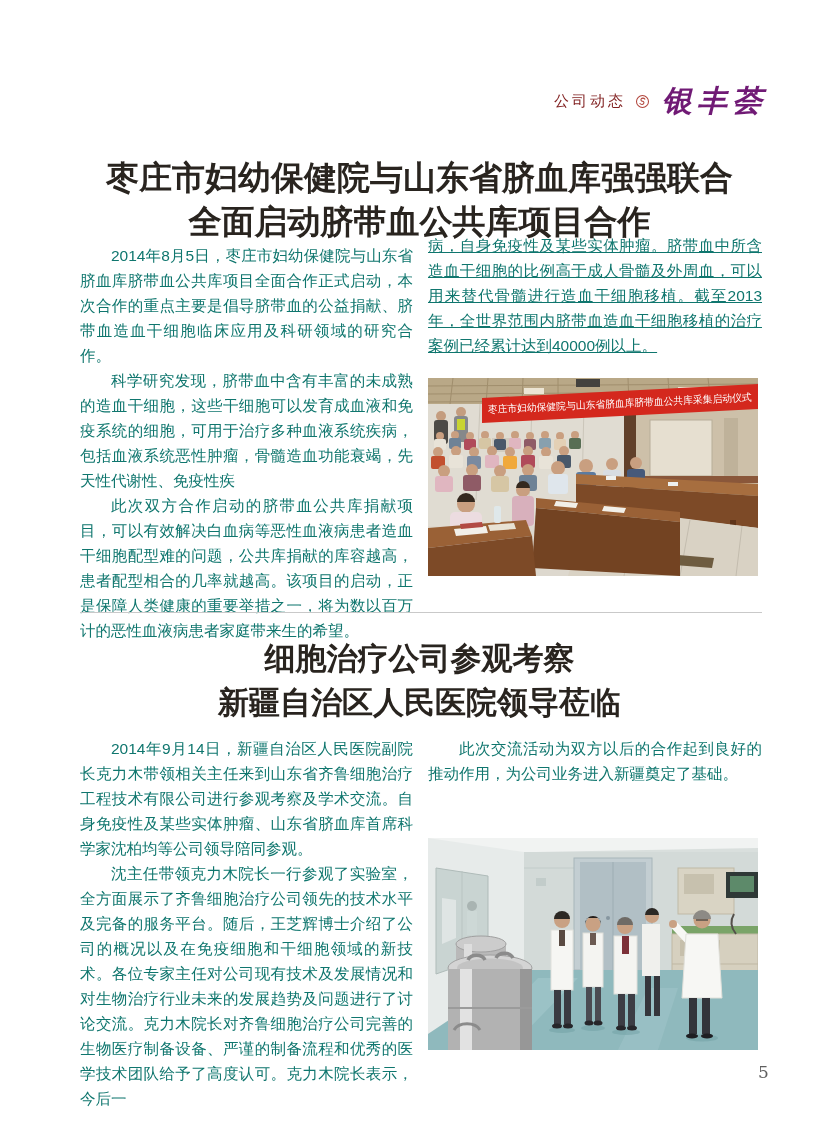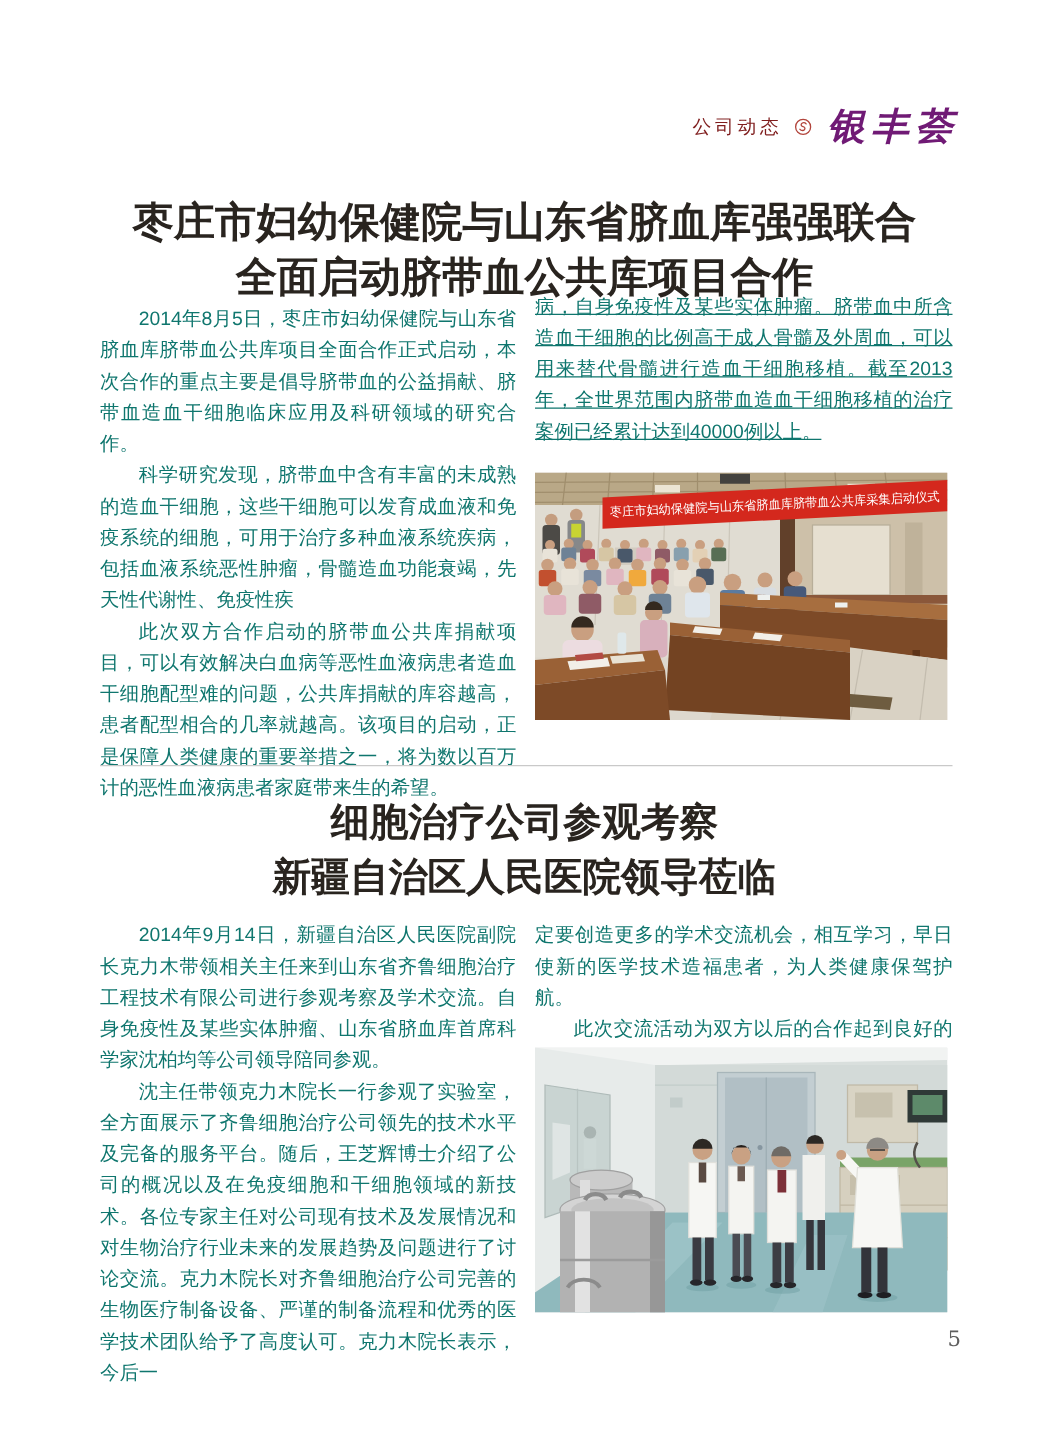--- a/index.html
+++ b/index.html
@@ -211,21 +211,20 @@
   <div class="title t2">
     <div class="title-line">细胞治疗公司参观考察</div>
     <div class="title-line">新疆自治区人民医院领导莅临</div>
   </div>
 
   <div class="col a2l">
     <p class="ind">2014年9月14日，新疆自治区人民医院副院长克力木带领相关主任来到山东省齐鲁细胞治疗工程技术有限公司进行参观考察及学术交流。自身免疫性及某些实体肿瘤、山东省脐血库首席科学家沈柏均等公司领导陪同参观。</p>
     <p class="ind">沈主任带领克力木院长一行参观了实验室，全方面展示了齐鲁细胞治疗公司领先的技术水平及完备的服务平台。随后，王芝辉博士介绍了公司的概况以及在免疫细胞和干细胞领域的新技术。各位专家主任对公司现有技术及发展情况和对生物治疗行业未来的发展趋势及问题进行了讨论交流。克力木院长对齐鲁细胞治疗公司完善的生物医疗制备设备、严谨的制备流程和优秀的医学技术团队给予了高度认可。克力木院长表示，今后一</p>
   </div>
   <div class="col a2r">
-    <p>定要创造更多的学术交流机会，相互学习，早日使新的医学技术造福患者，为人类健康保驾护航。</p>
     <p class="ind">此次交流活动为双方以后的合作起到良好的推动作用，为公司业务进入新疆奠定了基础。</p>
   </div>
 
   <div class="photo photo2">
     <svg viewBox="0 0 330 212" preserveAspectRatio="none">
       <rect width="330" height="212" fill="#d9dfdd"></rect>
       <polygon points="0,0 330,0 330,10 0,16" fill="#f1f3f2"></polygon>
       <g>
         <polygon points="0,0 96,14 96,132 0,196" fill="#e7ebea"></polygon>
         <polygon points="8,30 60,38 60,118 8,136" fill="#c9d4d2" stroke="#afbbb9"></polygon>

